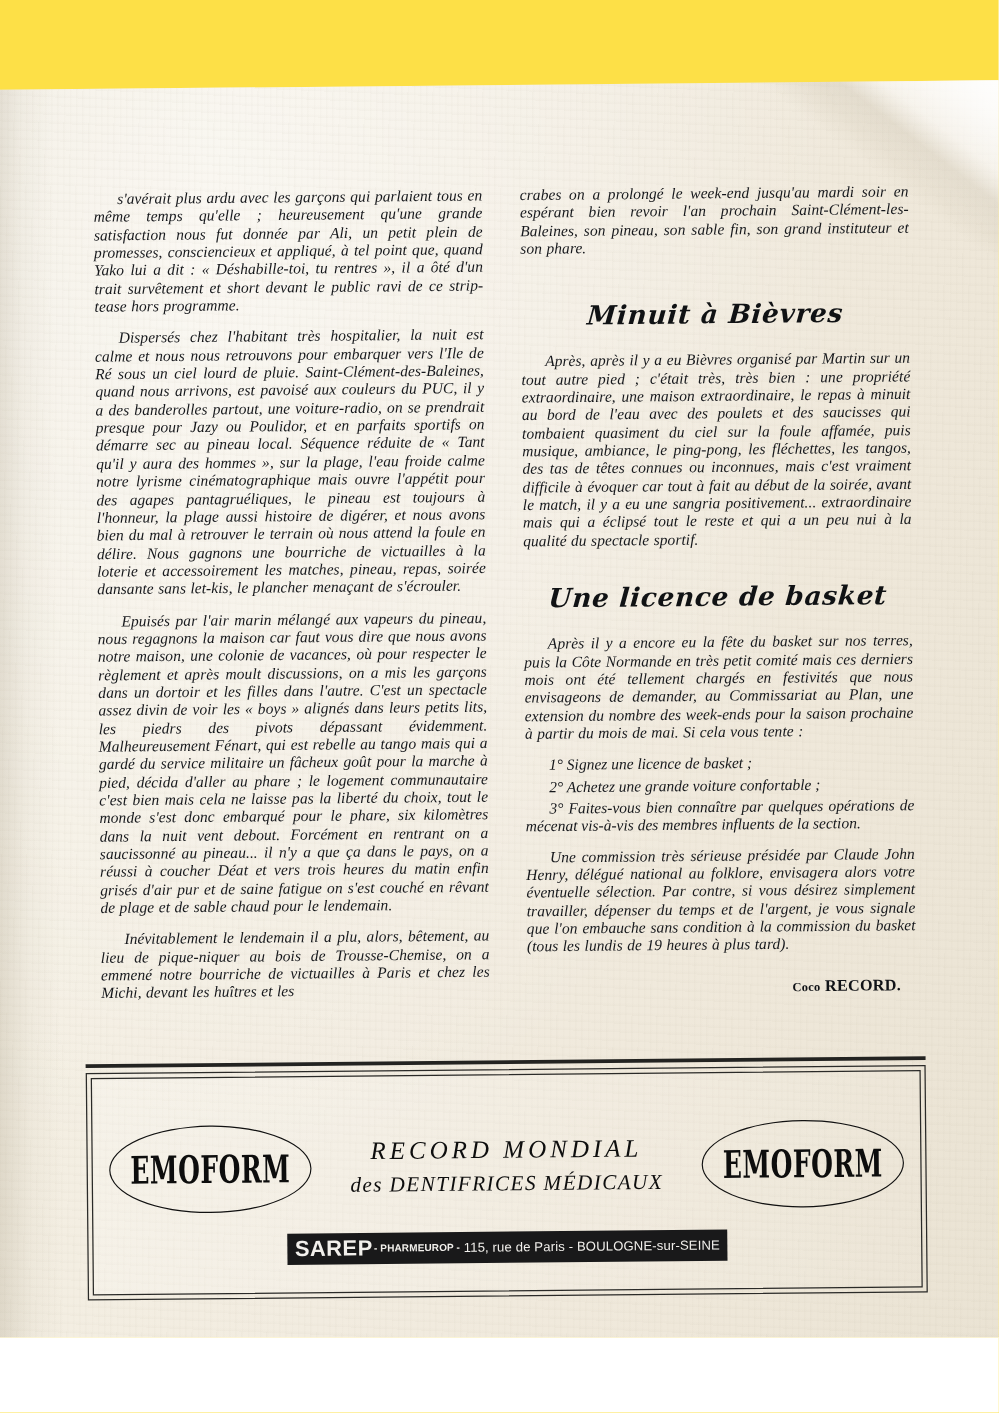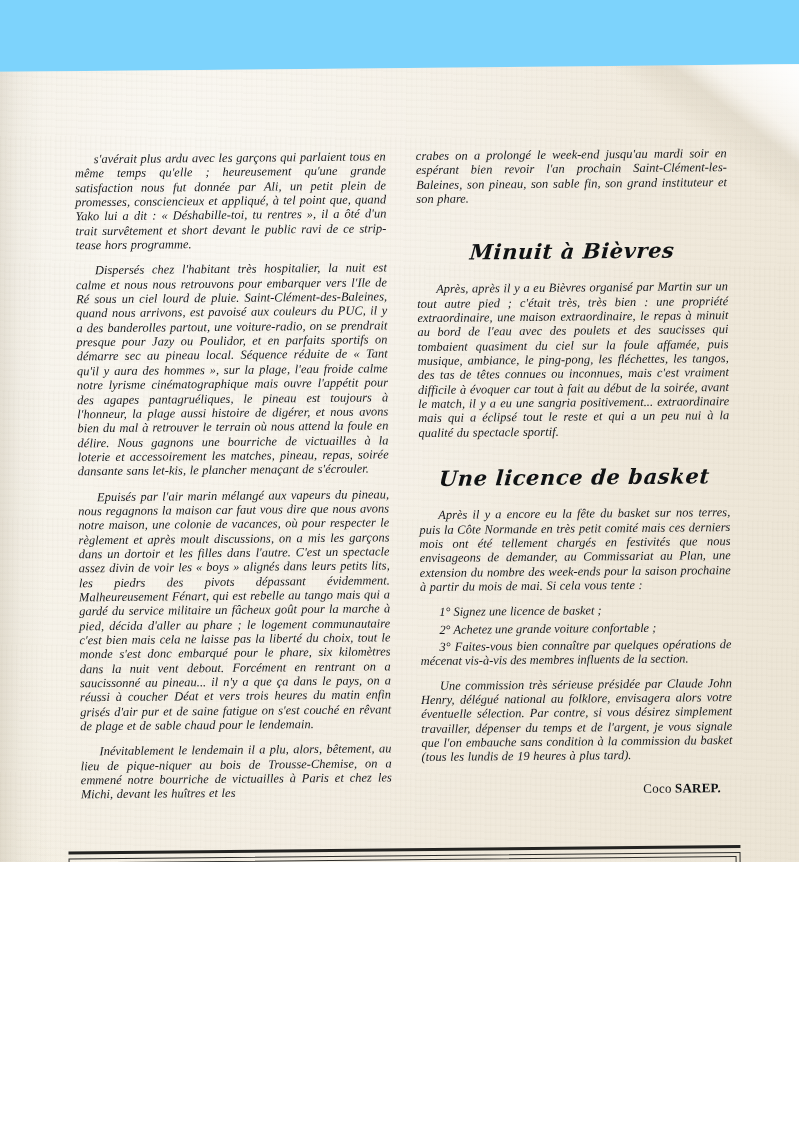--- a/index.html
+++ b/index.html
@@ -3,23 +3,23 @@
 <meta charset="utf-8">
 <style>
   html, body {
     margin: 0;
     padding: 0;
     background: #ffffff;
   }
   #page {
     position: relative;
     width: 799px;
-    height: 862px;
+    height: 1070px;
     overflow: hidden;
-    background: #7dd3fc;
+    background: #fde047;
     font-family: "Liberation Serif", "DejaVu Serif", serif;
   }
 
   
   #paper {
     position: absolute;
     left: -14px;
     top: 72px;
     width: 828px;
     height: 1090px;
@@ -144,21 +144,21 @@
 
   .signature {
     margin: 18px 0 0 0;
     text-align: right;
     padding-right: 12px;
     font-size: 13px;
     font-weight: bold;
     color: #111317;
     letter-spacing: 0.2px;
   }
-  .signature .given { font-weight: normal; font-size: 13px; }
+  .signature .given { font-weight: bold; font-size: 10px; }
 
   
   #ad {
     position: absolute;
     left: 61px;
     top: 784px;
     width: 672px;
     height: 182px;
     border: 1px solid #2a2a28;
     padding: 3px;
@@ -235,21 +235,20 @@
     background: #19191a;
     color: #f2f0ec;
     display: flex;
     align-items: center;
     justify-content: center;
     gap: 0px;
     white-space: nowrap;
     font-family: "Liberation Sans", "DejaVu Sans", sans-serif;
   }
   #sarep .s-brand {
-    font-style: italic;
     font-weight: bold;
     font-size: 17.5px;
     letter-spacing: 0.4px;
   }
   #sarep .s-sub {
     font-size: 8px;
     font-weight: bold;
     letter-spacing: 0.1px;
     padding: 0 1px;
     text-align: right;
@@ -308,21 +307,21 @@
         <div class="numlist">
           <p>1° Signez une licence de basket ;</p>
           <p>2° Achetez une grande voiture confortable ;</p>
           <p>3° Faites-vous bien connaître par quelques opérations de mécenat vis-à-vis des membres influents de la section.</p>
         </div>
 
         <p class="body">Une commission très sérieuse présidée par Claude John Henry, délégué national au folklore, envisagera alors votre éventuelle sélection. Par contre, si vous désirez simplement travailler, dépenser du temps et de l'argent, je vous signale que l'on embauche sans condition à la commission du basket (tous les lundis de 19 heures à plus tard).</p>
 
         <div class="signature">
           <span class="given">Coco</span>
-          <span>SAREP.</span>
+          <span>RECORD.</span>
         </div>
       </div>
     </div>
 
     <div id="ad-top-rule"></div>
     <div id="ad">
       <div id="ad-inner">
 
         <div class="ad-row">
           <div class="brand-oval">

